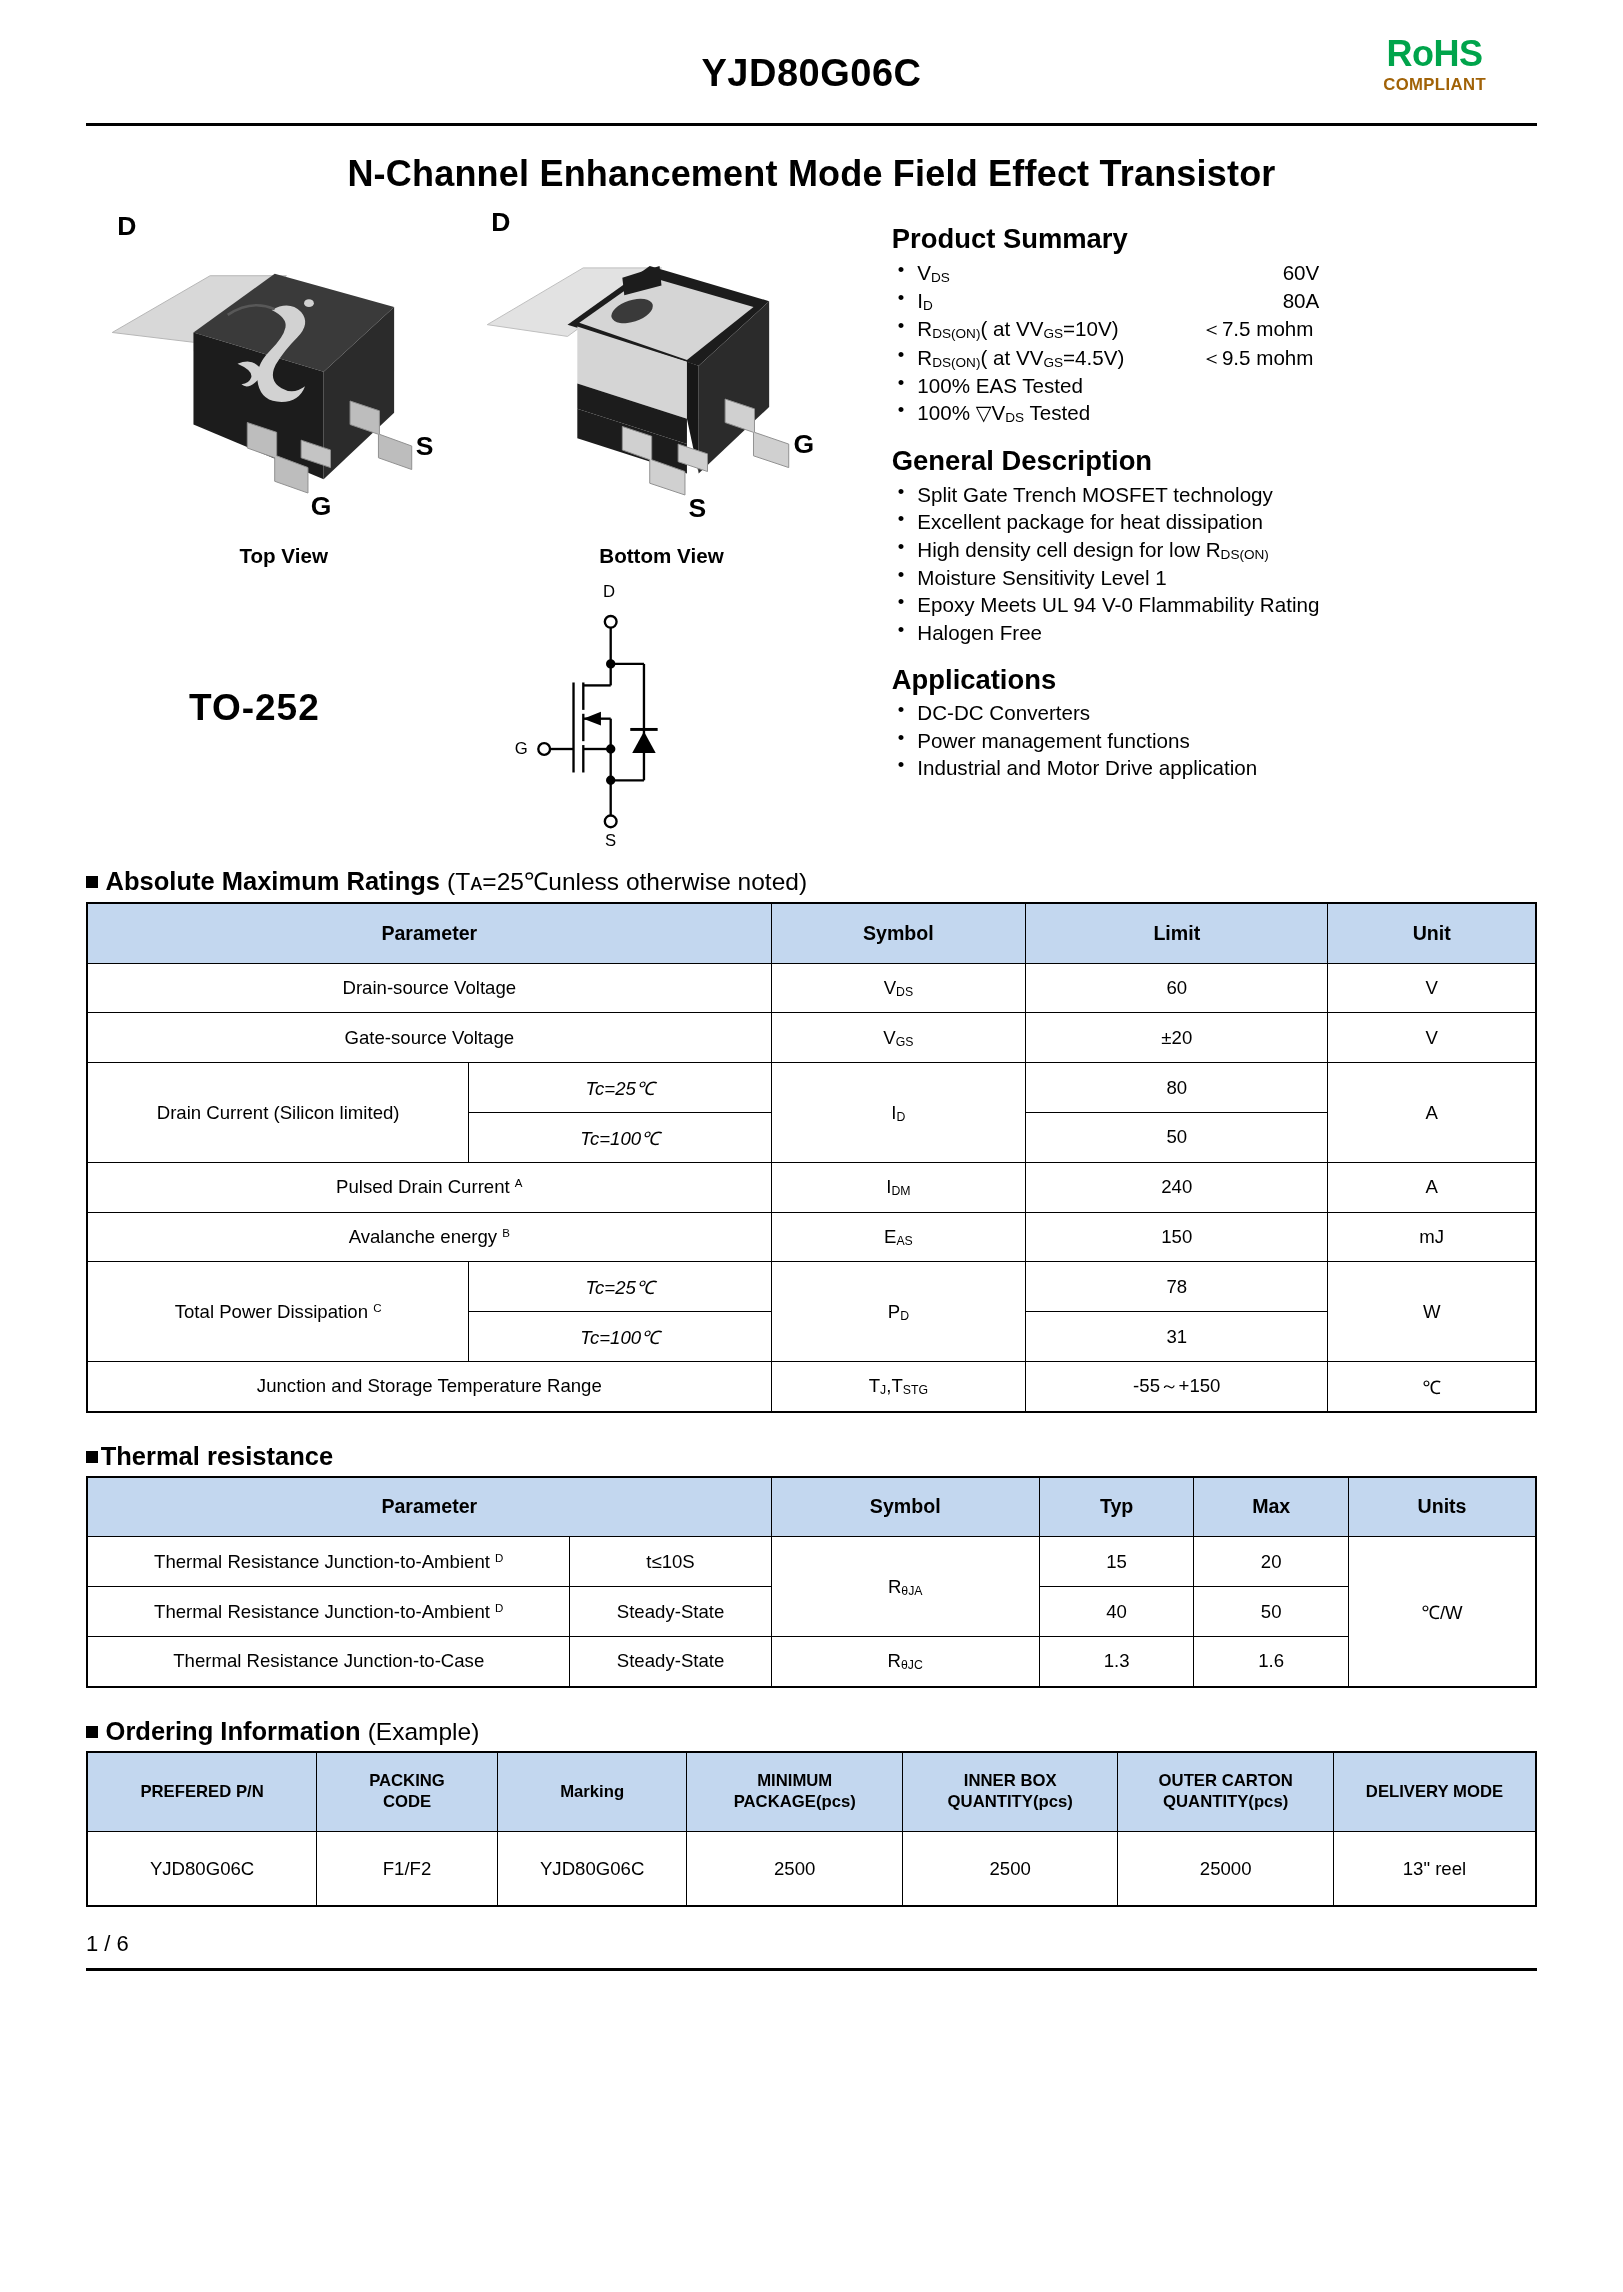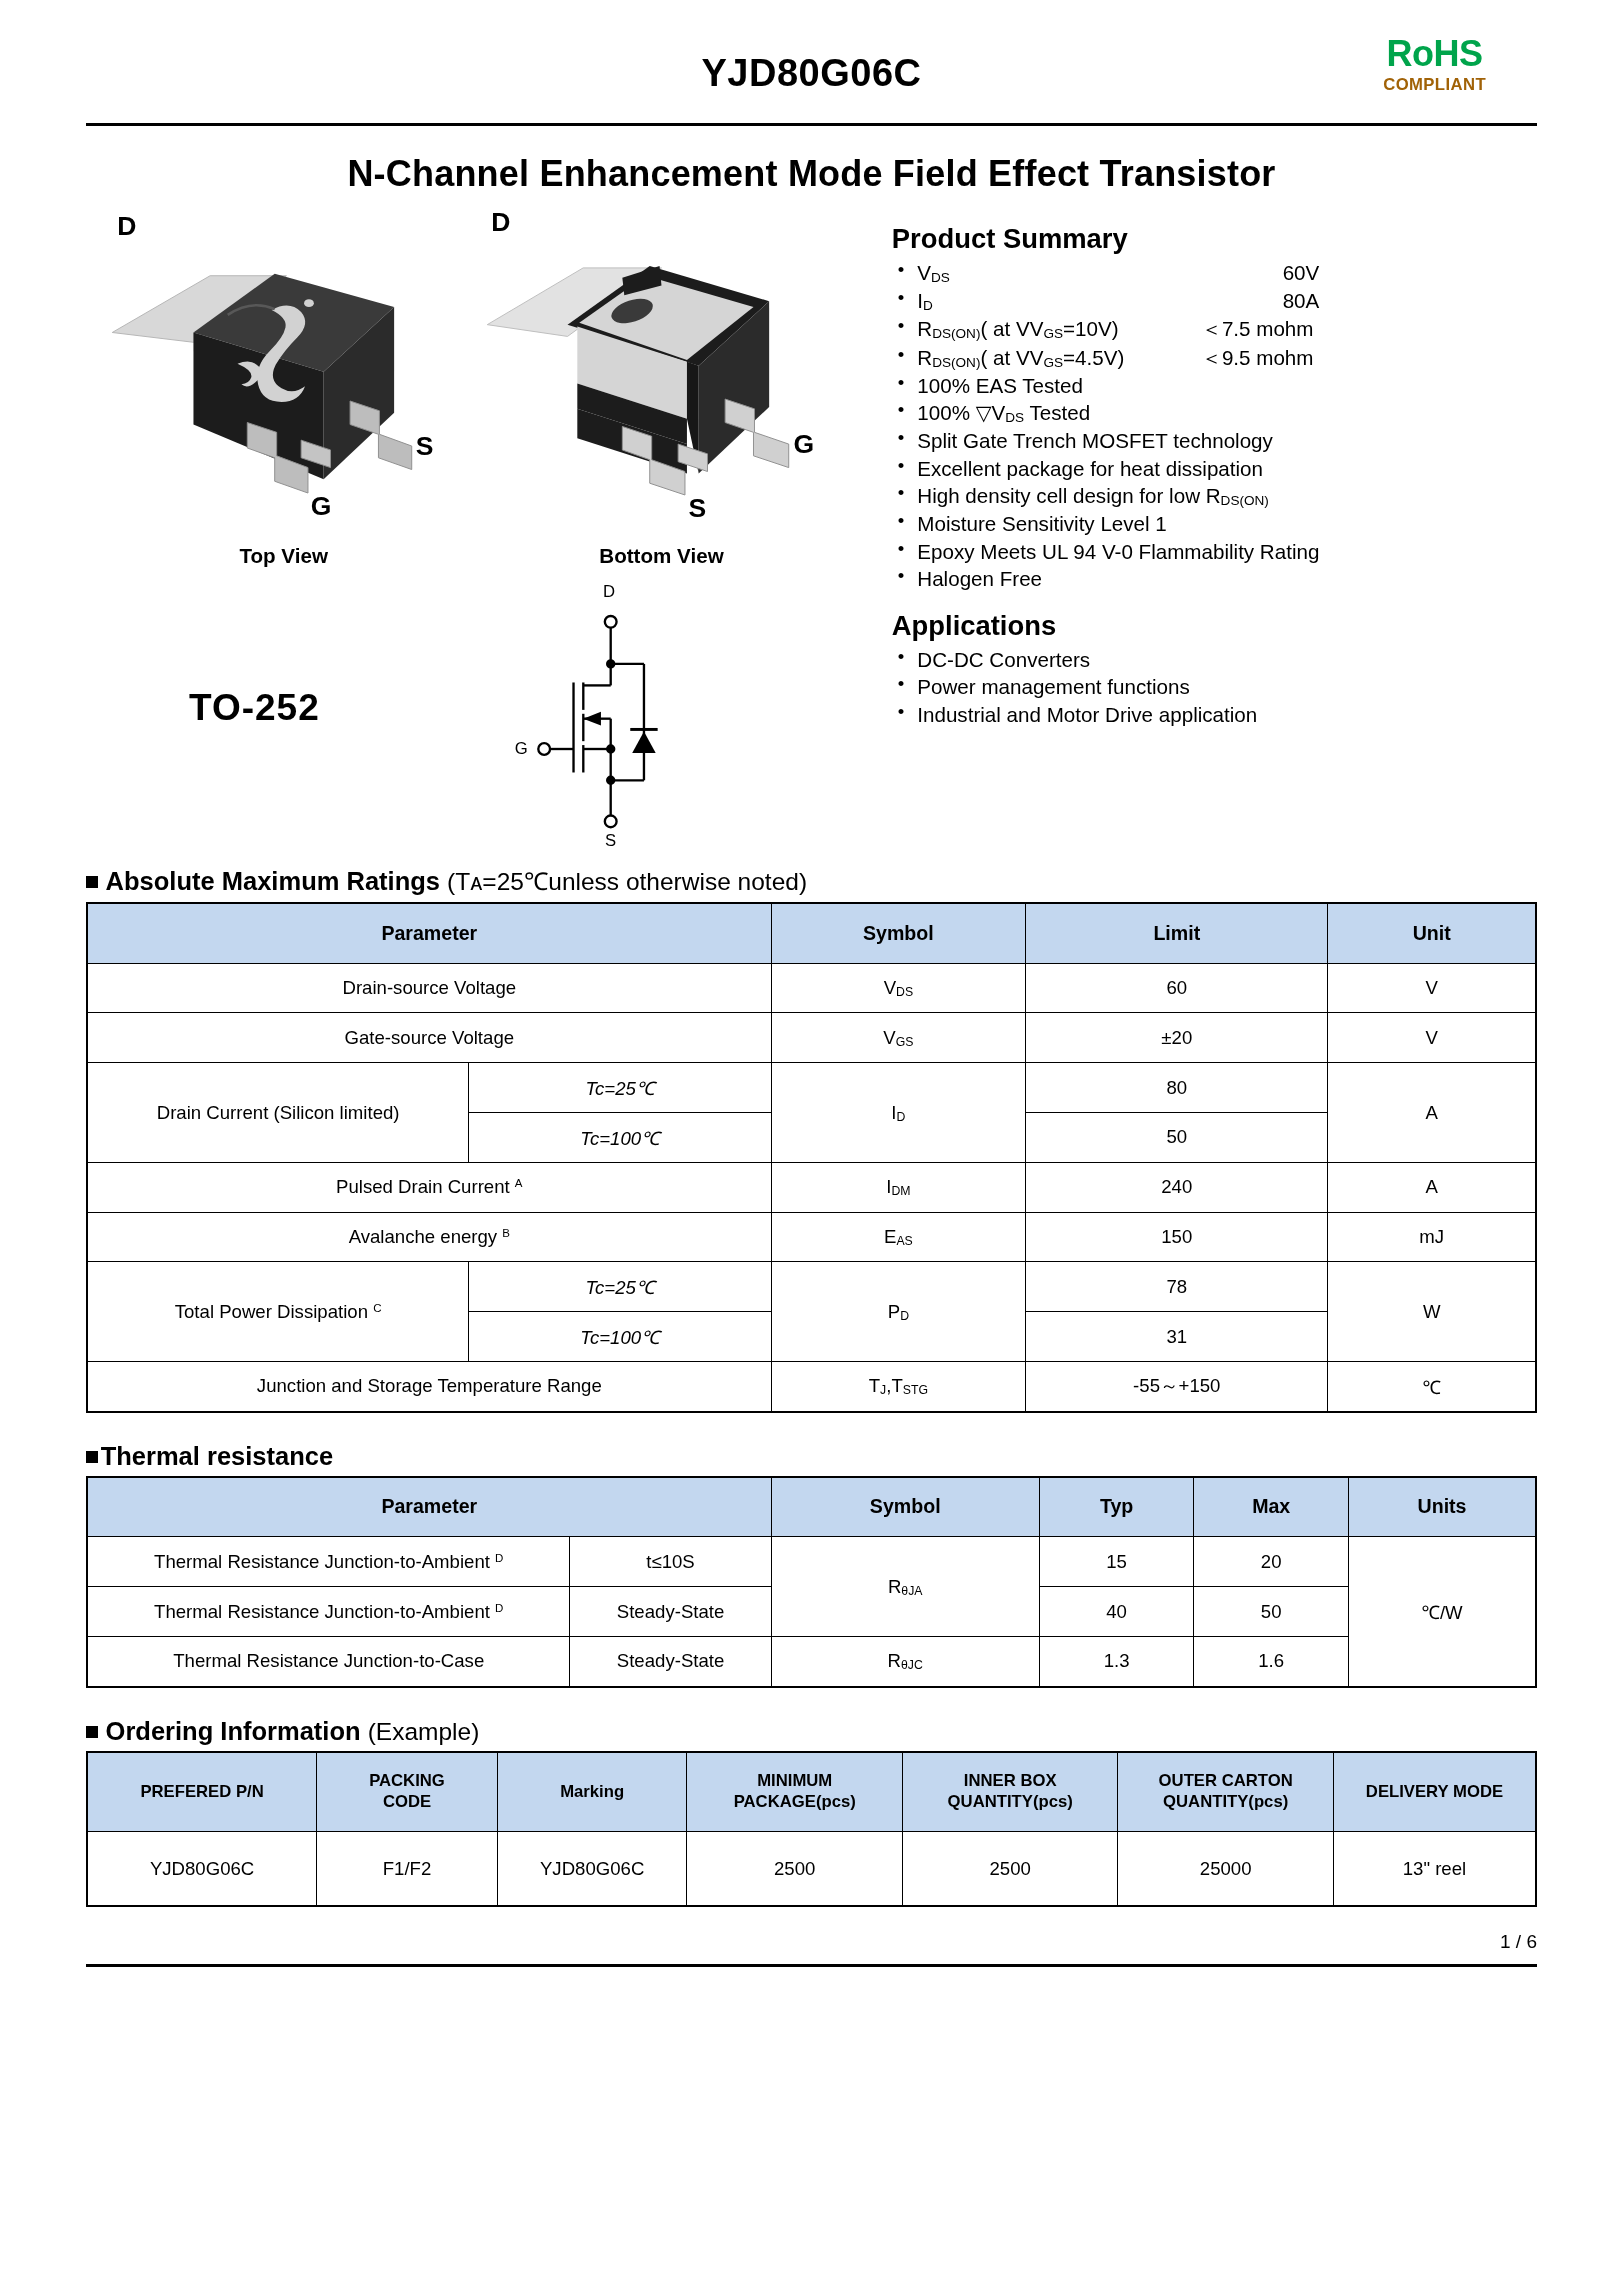--- a/index.html
+++ b/index.html
@@ -201,22 +201,22 @@
     font-style: italic;
   }
   .sect-gap { height: 29px; }
 
   
   table.ord th { font-size: 16.7px; height: 73px; line-height: 1.25; padding: 2.9px 2px;}
   table.ord td { font-size: 18.6px; height: 65px; }
 
   
   .footer-page {
-    text-align: right;
-    font-size: 19px;
+    text-align: left;
+    font-size: 22px;
     margin-top: 23.5px;
   }
   .rule-bottom {
     border-bottom: 3.9px solid #000;
     margin-top: 11.8px;
   }
 </style>
 </head>
 <body>
 
@@ -369,20 +369,21 @@
         <li>
           <span class="ps-row">
             <span class="ps-label">R<sub>DS(ON)</sub><span>( at V</span>V<sub>GS</sub><span>=4.5V)</span></span>
             <span class="ps-val">＜9.5 mohm</span>
           </span>
         </li>
         <li>100% EAS Tested</li>
         <li><span>100%  ▽V</span><sub>DS</sub><span> Tested</span></li>
       </ul>
 
+      <div class="sect-head pad">General Description</div>
       <ul class="blist">
         <li>Split Gate Trench MOSFET technology</li>
         <li>Excellent package for heat dissipation</li>
         <li><span>High density cell design for low R</span><sub>DS(ON)</sub></li>
         <li>Moisture Sensitivity Level 1</li>
         <li>Epoxy Meets UL 94 V-0 Flammability Rating</li>
         <li>Halogen Free</li>
       </ul>
 
       <div class="sect-head pad">Applications</div>

